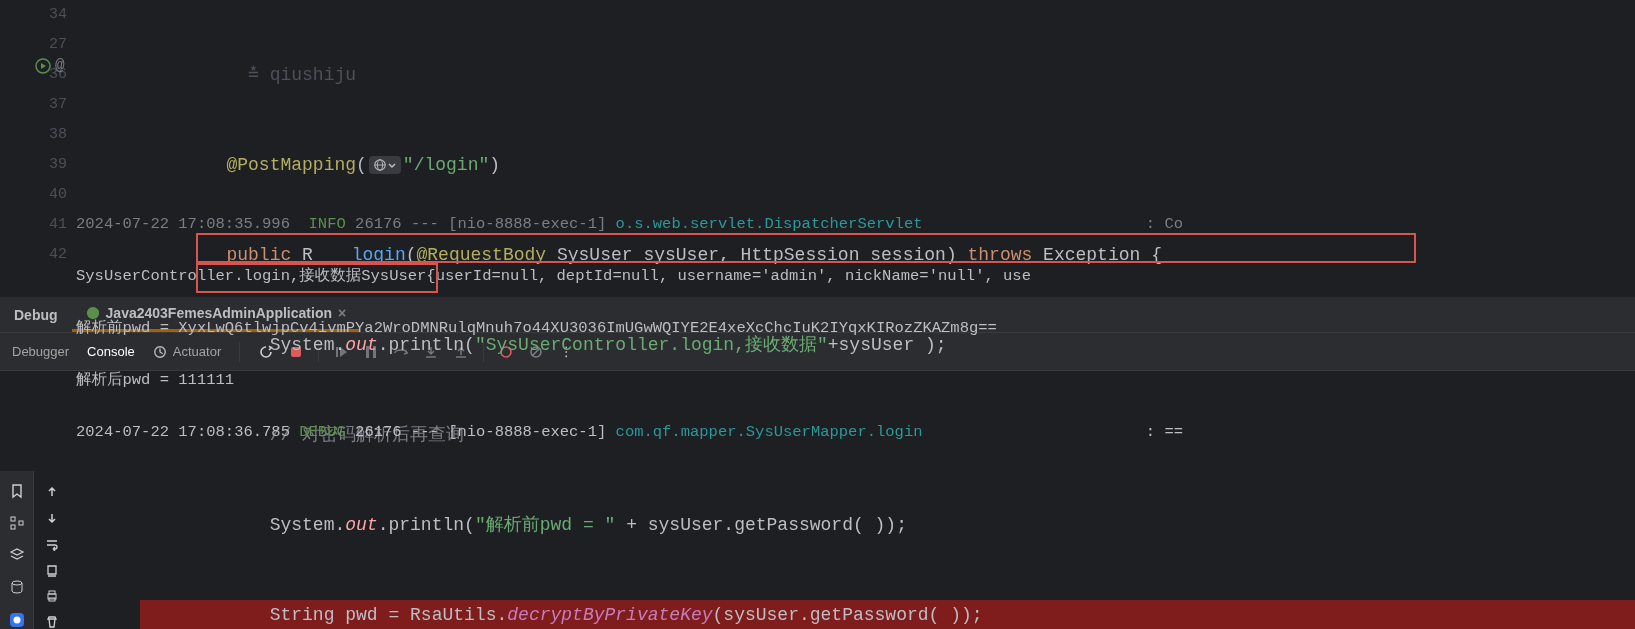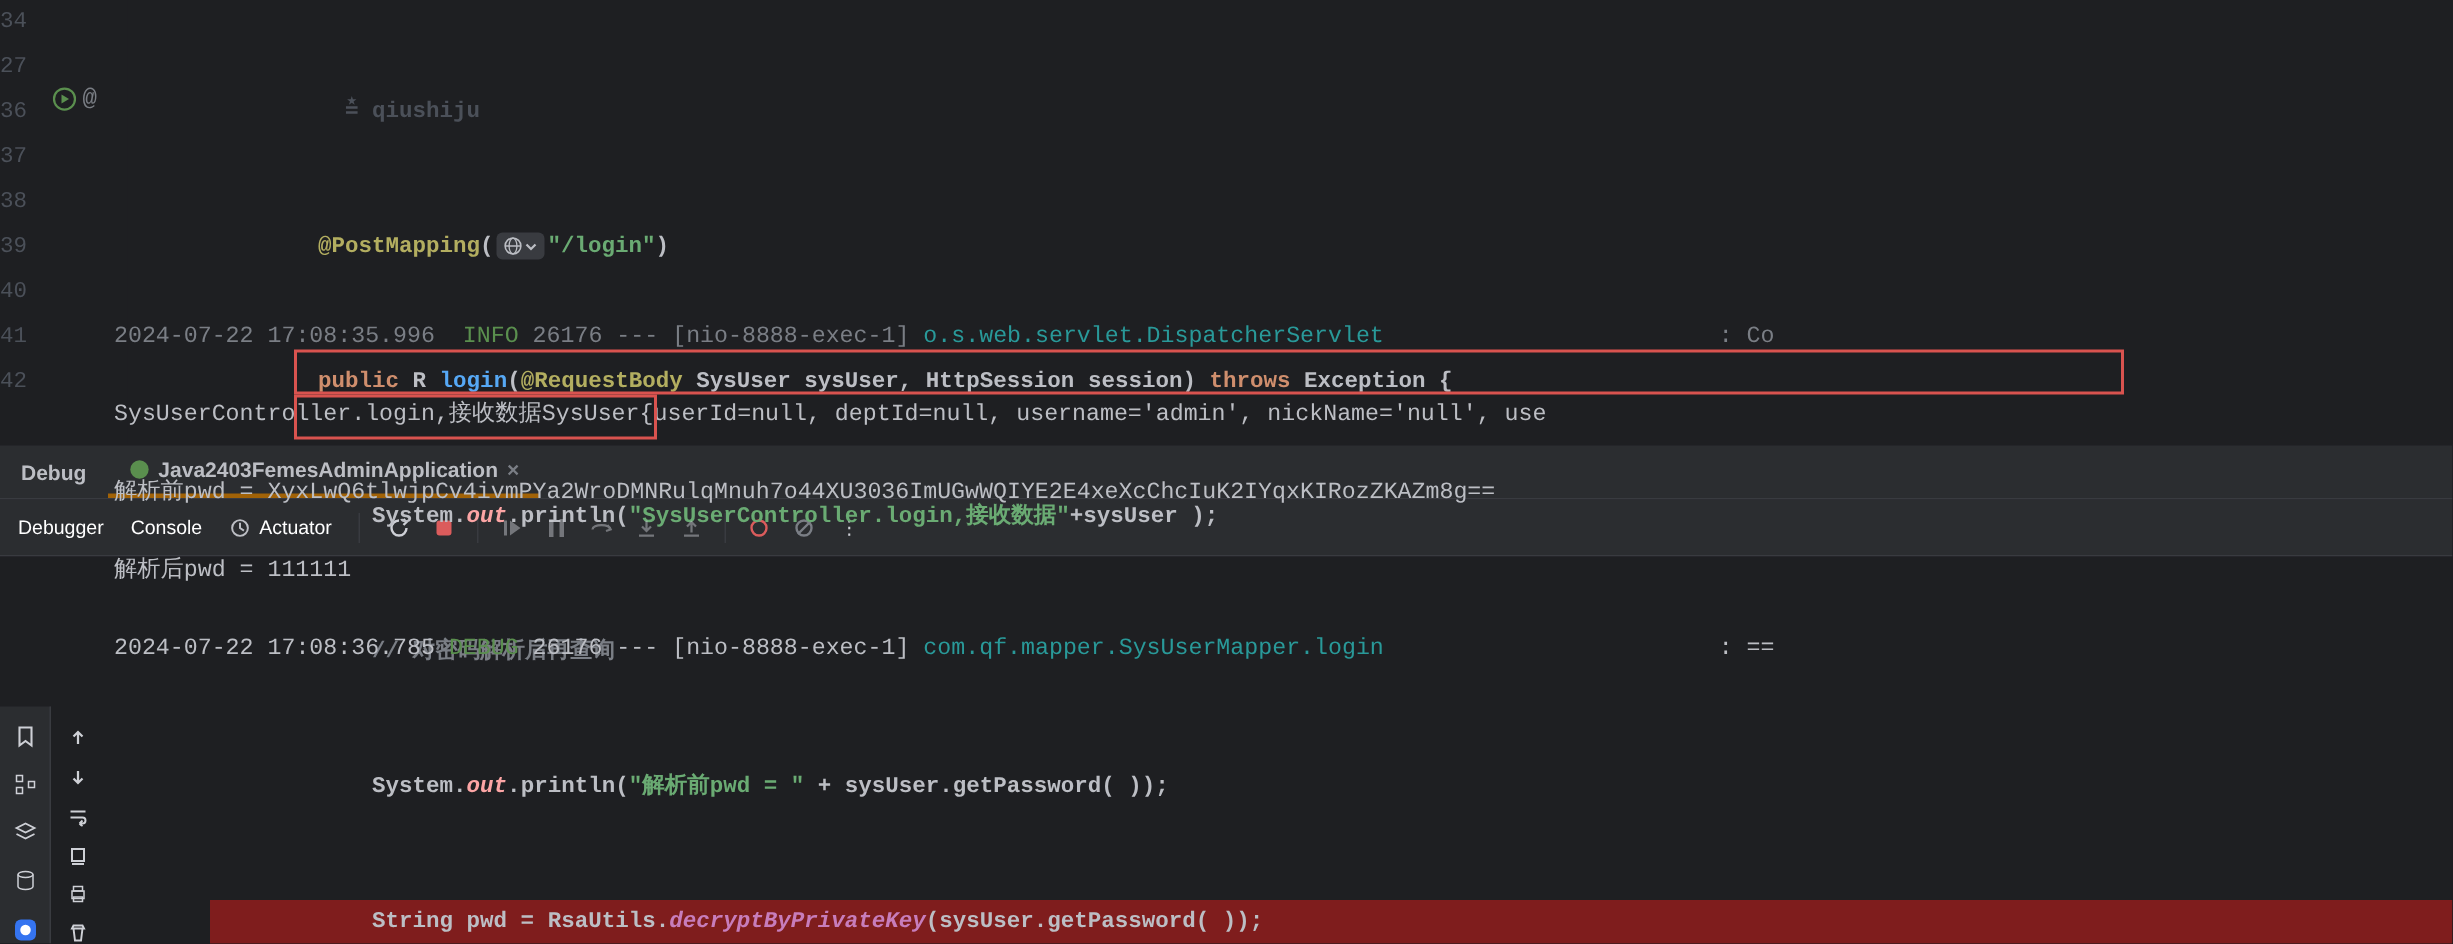--- a/index.html
+++ b/index.html
@@ -16,20 +16,21 @@
 
 .editor {
   display: flex;
   height: 296px;
   background: #1e1f22;
   position: relative;
 }
 .gutter {
   width: 85px;
   background: #1e1f22;
+  text-align: right;
   padding-right: 18px;
   color: #4b5059;
   font-size: 15px;
   user-select: none;
   flex-shrink: 0;
 }
 .gutter .ln { height: 30px; line-height: 30px; }
 .gutter-marks {
   width: 55px;
   position: relative;
@@ -39,31 +40,30 @@
   position: absolute;
   left: -50px;
   top: 57px;
   display: flex;
   gap: 4px;
   align-items: center;
 }
 .code {
   flex: 1;
   padding-left: 0;
-  font-size: 15px;
+  font-size: 18px;
   line-height: 30px;
   white-space: pre;
   position: relative;
-  font-weight: bold;
 }
 .code-line { height: 30px; }
 .code-line.caret { background: #7f1d1d; }
 .c-kw { color: #cf8e6d; }
 .c-type { color: #bcbec4; }
-.c-method { color: #56a8f5; }
+.c-method { color: #56a8f5; margin-left: 28px; }
 .c-ann { color: #b3ae60; }
 .c-str { color: #6aab73; }
 .c-field { color: #fca5a5; font-style: italic; }
 .c-static { color: #c77dbb; font-style: italic; }
 .c-comment { color: #7a7e85; }
 .c-param { color: #bcbec4; }
 
 
 .globe-badge {
   display: inline-flex;
@@ -105,21 +105,21 @@
   display: flex;
   align-items: center;
   background: #2b2d30;
   height: 38px;
   padding: 0 12px;
   gap: 18px;
   border-bottom: 1px solid #393b40;
   font-family: -apple-system, 'Segoe UI', sans-serif;
   font-size: 13px;
 }
-.console-toolbar .tool-tab { color: #ffffff; cursor: pointer; }
+.console-toolbar .tool-tab { color: #a3a3a3; cursor: pointer; }
 .console-toolbar .tool-tab.active { color: #fff; }
 .console-toolbar .sep { width: 1px; height: 20px; background: #393b40; }
 .tool-icons { display: flex; gap: 14px; align-items: center; }
 .tool-icon { width: 16px; height: 16px; cursor: pointer; display: flex; align-items: center; justify-content: center; }
 
 
 .console-wrap {
   display: flex;
   height: 258px;
   background: #1e1f22;

